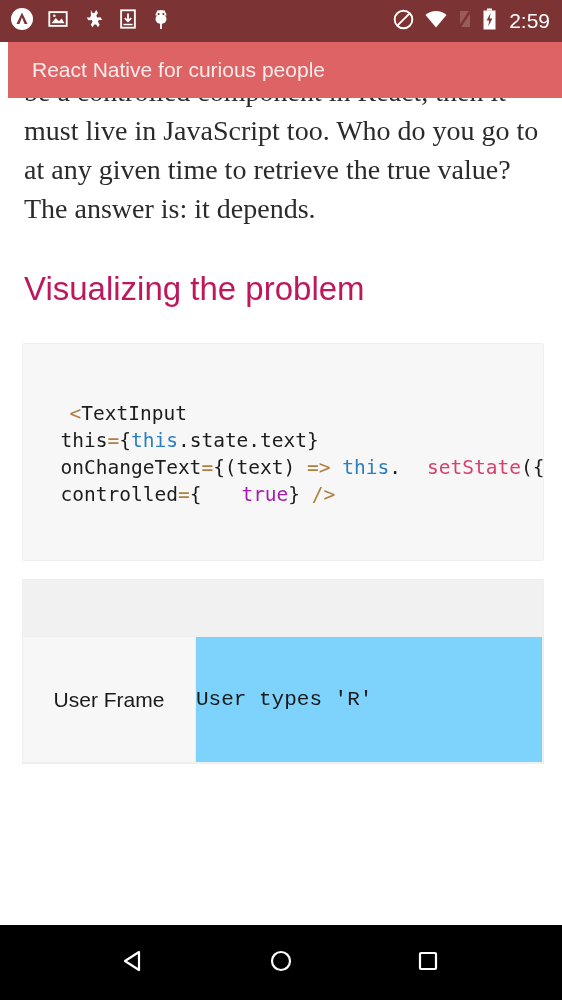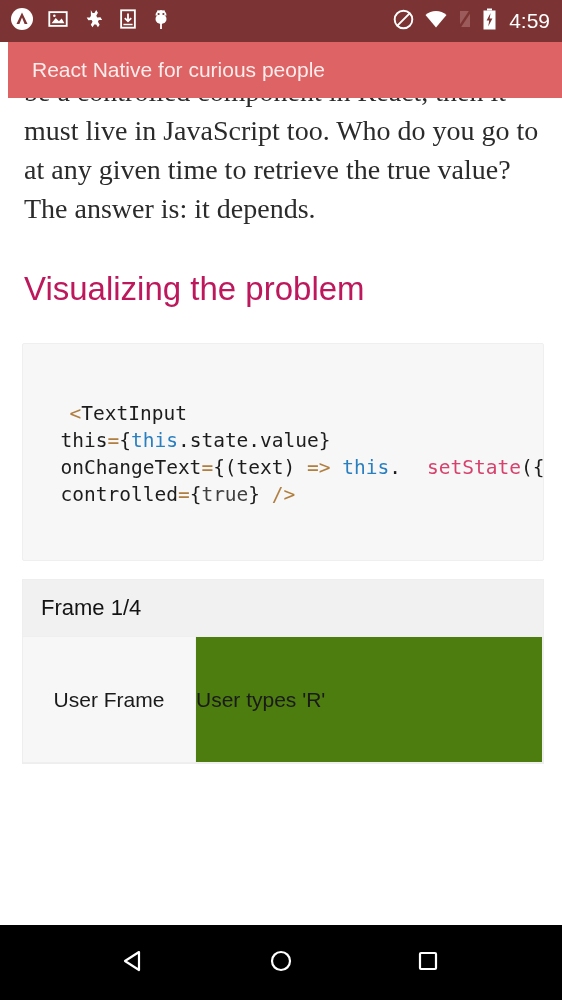--- a/index.html
+++ b/index.html
@@ -112,21 +112,21 @@
     font-family: "Liberation Sans", sans-serif;
     font-size: 19.5px;
     line-height: 26px;
     color: #1c1c1c;
     white-space: pre;
     overflow: hidden;
   }
   .tok-punct   { color: #b07f40; }
   .tok-this    { color: #2a7fc0; }
   .tok-fn      { color: #d6416d; margin-left: 26px; }
-  .tok-bool    { color: #404040; }
+  .tok-bool    { color: #a21caf; margin-left: 40px; }
   .tok-plain   { color: #1c1c1c; }
 
   
   .frame-widget {
     margin: 18px 18px 0 22px;
     border: 1px solid #eeeeee;
     box-sizing: border-box;
     background: #ffffff;
   }
   .frame-header {
@@ -171,26 +171,26 @@
   .cell-label {
     width: 172px;
     background: #f7f7f7;
     text-align: center;
     font-size: 21px;
     color: #1a1a1a;
     height: 125px;
     font-family: "Liberation Sans", sans-serif;
   }
   .cell-value {
-    background: #4d7c0f;
+    background: #7dd3fc;
     font-size: 21px;
     line-height: 28px;
     color: #1a1a1a;
     padding: 0 16px 0 8px;
-    font-family: Liberation Sans, sans-serif;
+    font-family: Liberation Mono, monospace;
   }
   .row-2 .cell-label, .row-2 .cell-value { height: 160px; }
 
   
   .nav-bar {
     position: absolute;
     bottom: 0; left: 0;
     width: 562px;
     height: 75px;
     background: #000000;
@@ -270,45 +270,44 @@
           <line x1="2" y1="20" x2="14" y2="2" stroke="#7b3433" stroke-width="2.4"></line>
         </svg>
     </span>
     <span class="sb-icon">
       <svg width="15" height="23" viewBox="0 0 15 23">
           <rect x="5" y="0.5" width="5" height="2" fill="#fff"></rect>
           <rect x="1.5" y="2.5" width="12" height="19" fill="#fff"></rect>
           <path d="M8.6 5 L4.6 12.4 L7.2 12.4 L6.2 18.5 L10.4 10.6 L7.6 10.6 Z" fill="#7b3433"></path>
         </svg>
     </span>
-    <span class="clock">4:59</span>
+    <span class="clock">2:59</span>
   </div>
 </div>
 
 <div class="app-bar">
   <span class="app-bar-title">React Native for curious people</span>
 </div>
 
 <div class="content">
   <div class="content-inner">
 
     <p class="article-para">be a controlled component in React, then it must live in JavaScript too. Who do you go to at any given time to retrieve the true value? The answer is: it depends.</p>
 
     <h2 class="section-heading">Visualizing the problem</h2>
 
     <div class="code-block">
       <code id="code-content"><span class="tok-punct">&lt;</span><span class="tok-plain">TextInput</span>
-<span class="tok-plain">  this</span><span class="tok-punct">=</span><span class="tok-plain">{</span><span class="tok-this">this</span><span class="tok-plain">.state.value}</span>
+<span class="tok-plain">  this</span><span class="tok-punct">=</span><span class="tok-plain">{</span><span class="tok-this">this</span><span class="tok-plain">.state.text}</span>
 <span class="tok-plain">  onChangeText</span><span class="tok-punct">=</span><span class="tok-plain">{(text) </span><span class="tok-punct">=&gt;</span><span class="tok-plain"> </span><span class="tok-this">this</span><span class="tok-plain">.</span><span class="tok-fn">setState</span><span class="tok-plain">({text}) }</span>
 <span class="tok-plain">  controlled</span><span class="tok-punct">=</span><span class="tok-plain">{</span><span class="tok-bool">true</span><span class="tok-plain">} </span><span class="tok-punct">/&gt;</span></code>
     </div>
 
     <div class="frame-widget">
       <div class="frame-header">
-        <span class="frame-label">Frame 1/4</span>
       </div>
       <table class="frame-table">
         <tbody>
           <tr class="row-1">
             <td class="cell-label">User Frame</td>
             <td class="cell-value">User types 'R'</td>
           </tr>
         </tbody>
       </table>
     </div>

